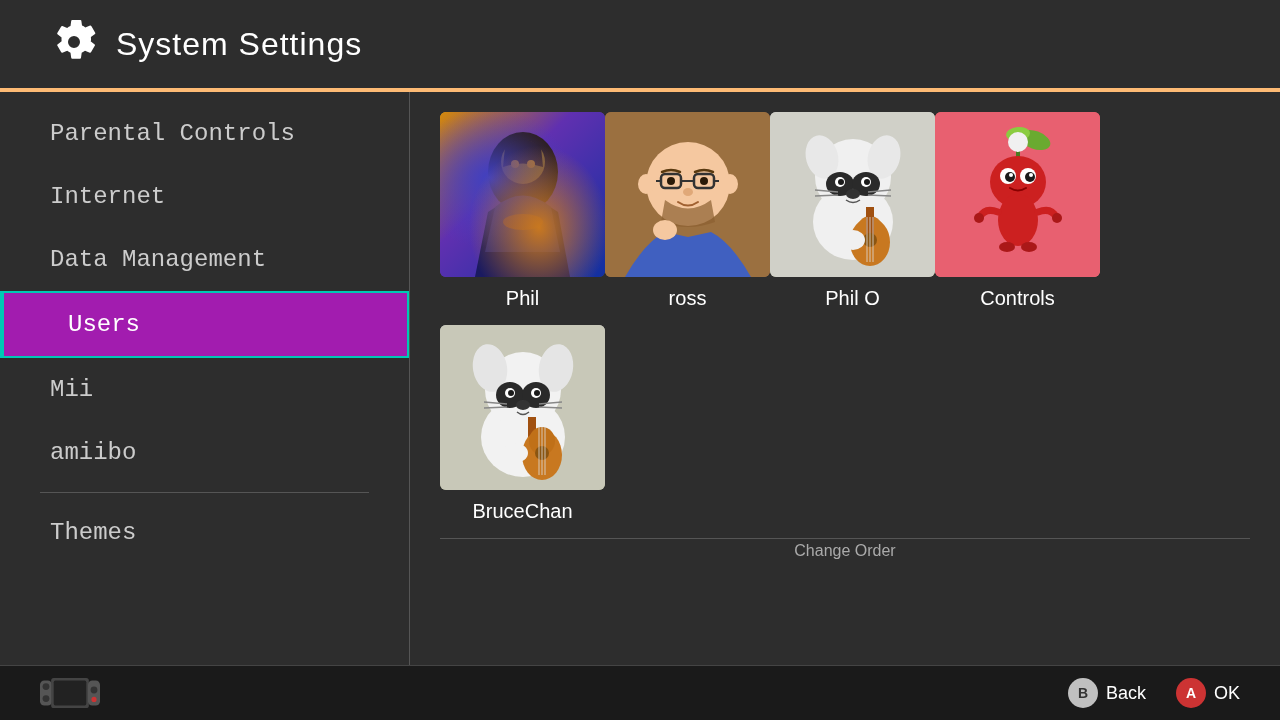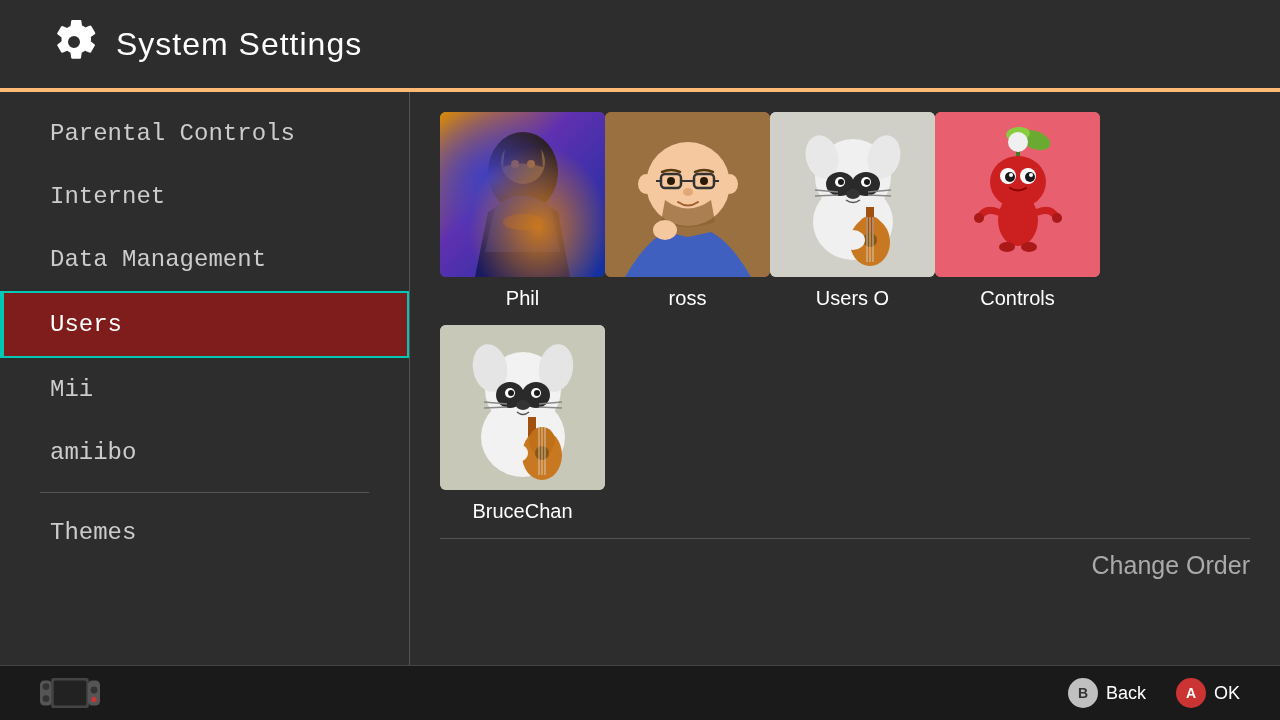--- a/index.html
+++ b/index.html
@@ -54,27 +54,27 @@
     .sidebar-item {
       padding: 18px 50px;
       font-size: 24px;
       font-weight: 300;
       color: #cccccc;
       cursor: pointer;
       position: relative;
     }
 
     .sidebar-item.active {
-      background-color: #7f1d1d;
+      background-color: #a21caf;
       color: #ffffff;
       border-left: 4px solid #00c8b4;
       border-top: 2px solid #00c8b4;
       border-bottom: 2px solid #00c8b4;
       border-right: 2px solid #00c8b4;
-      padding-left: 46px;
+      padding-left: 64px;
     }
 
     .sidebar-divider {
       border: none;
       border-top: 1px solid #555;
       margin: 8px 40px;
     }
 
     
     .content {
@@ -145,27 +145,27 @@
     }
 
     
     .avatar-svg {
       width: 100%;
       height: 100%;
     }
 
     
     .change-order {
-      font-size: 25px;
+      font-size: 16px;
       color: #aaaaaa;
-      padding: 12px 0;
+      padding: 3px 0;
       border-top: 1px solid #555;
       margin-top: 5px;
       width: 100%;
-      text-align: right;
+      text-align: center;
     }
 
     
     .bottom-bar {
       position: absolute;
       bottom: 0;
       left: 0;
       right: 0;
       height: 55px;
       background-color: #1a1a1a;
@@ -341,21 +341,21 @@
 
             <circle cx="100" cy="128" r="7" fill="#8b5510"></circle>
 
             <line x1="100" y1="105" x2="100" y2="150" stroke="#ddd" stroke-width="0.8"></line>
             <line x1="97" y1="105" x2="97" y2="150" stroke="#ddd" stroke-width="0.8"></line>
             <line x1="103" y1="105" x2="103" y2="150" stroke="#ddd" stroke-width="0.8"></line>
 
             <ellipse cx="83" cy="128" rx="12" ry="10" fill="#f0f0f0"></ellipse>
           </svg>
         </div>
-        <span class="user-name">Users O</span>
+        <span class="user-name">Phil O</span>
       </div>
 
       <div class="user-card">
         <div class="user-avatar avatar-courtney">
           <svg class="avatar-svg" viewBox="0 0 165 165" xmlns="http://www.w3.org/2000/svg">
             <rect width="165" height="165" fill="#e86070"></rect>
 
             <line x1="83" y1="35" x2="83" y2="65" stroke="#4a7a20" stroke-width="4"></line>
 
             <ellipse cx="100" cy="28" rx="16" ry="9" fill="#6aaa30" transform="rotate(20 100 28)"></ellipse>

